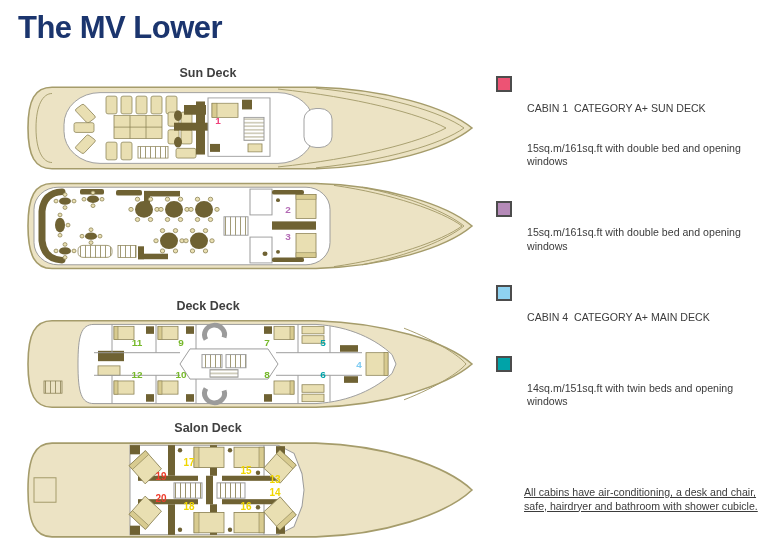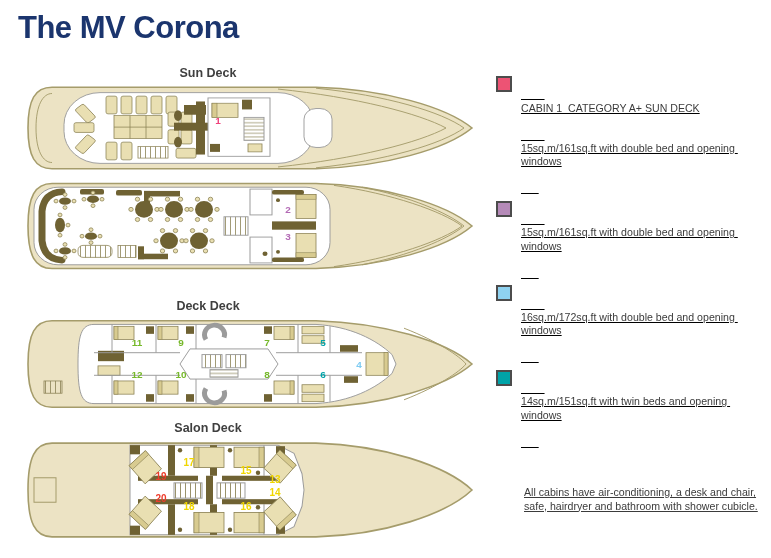--- a/index.html
+++ b/index.html
@@ -17,33 +17,33 @@
   .deckw{fill:#ffffff;stroke:#9b9b9b;stroke-width:1;}
   .f{fill:#e9dfb2;stroke:#8a8154;stroke-width:0.8;}
   .fp{fill:#d8cb90;stroke:#8a8154;stroke-width:0.6;}
   .d{fill:#6f6233;stroke:none;}
   .dl{fill:none;stroke:#6f6233;stroke-width:7;stroke-linecap:round;}
   .gl{stroke:#8a8154;stroke-width:0.8;}
   .wl{stroke:#9b9b9b;stroke-width:1;}
   .arc{fill:none;stroke:#9b9b9b;stroke-width:5;}
   .num{font-family:"Liberation Sans",sans-serif;font-size:10px;font-weight:bold;text-anchor:middle;}
   .legend{position:absolute;left:496px;top:75px;width:268px;}
-  .legend-item{display:flex;gap:9px;margin-bottom:4px;text-decoration:underline;}
+  .legend-item{display:flex;gap:15px;margin-bottom:4px;}
   .swatch{flex:none;width:12px;height:12px;border:2px solid #4c4c4c;margin-top:1px;}
   .legend-text{font-size:10.6px;line-height:13.4px;color:#3b3b3b;white-space:pre-wrap;}
   .lt,.ld{display:block;}
   .footer{position:absolute;left:524px;top:486px;width:240px;margin:0;
           font-size:10.6px;line-height:13.5px;color:#3b3b3b;text-decoration:underline;}
 </style>
 </head>
 <body>
 
 <div class="page">
 
-  <h1 class="title">The MV Corona</h1>
+  <h1 class="title">The MV Lower</h1>
 
   <div class="deck" style="top:66px;">
     <div class="deck-label">Sun Deck</div>
     <svg width="460" height="92" viewBox="0 0 460 104" preserveAspectRatio="none">
       <defs>
         <pattern id="hv" width="5" height="6" patternUnits="userSpaceOnUse">
           <line x1="2.5" y1="0" x2="2.5" y2="6" class="gl"></line>
         </pattern>
         <pattern id="hh" width="6" height="4" patternUnits="userSpaceOnUse">
           <line x1="0" y1="2" x2="6" y2="2" class="gl"></line>
@@ -380,21 +380,21 @@
     </div>
     <div class="legend-item">
       <span class="swatch" style="background: rgb(181, 138, 184);"></span>
       <div class="legend-text">
         <span class="ld">15sq.m/161sq.ft with double bed and opening windows</span>
       </div>
     </div>
     <div class="legend-item">
       <span class="swatch" style="background: rgb(143, 210, 240);"></span>
       <div class="legend-text">
-        <span class="ld">16sq.m/172sq.ft with double bed and opening windows</span>
+        <span class="lt">CABIN 4  CATEGORY A+ MAIN DECK</span>
       </div>
     </div>
     <div class="legend-item">
       <span class="swatch" style="background: rgb(0, 163, 168);"></span>
       <div class="legend-text">
         <span class="ld">14sq.m/151sq.ft with twin beds and opening windows</span>
       </div>
     </div>
 
   </aside>

